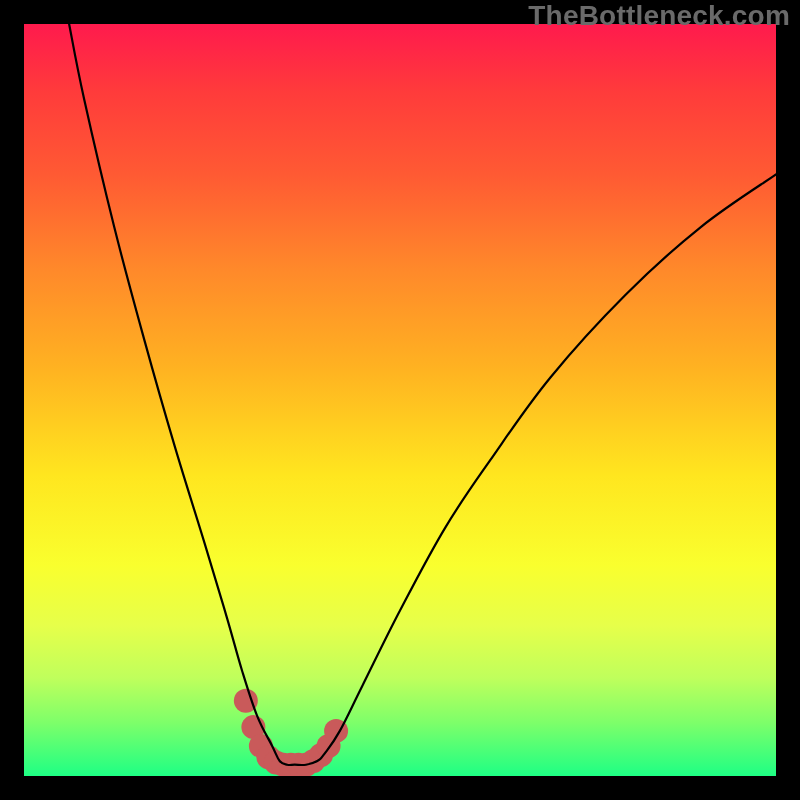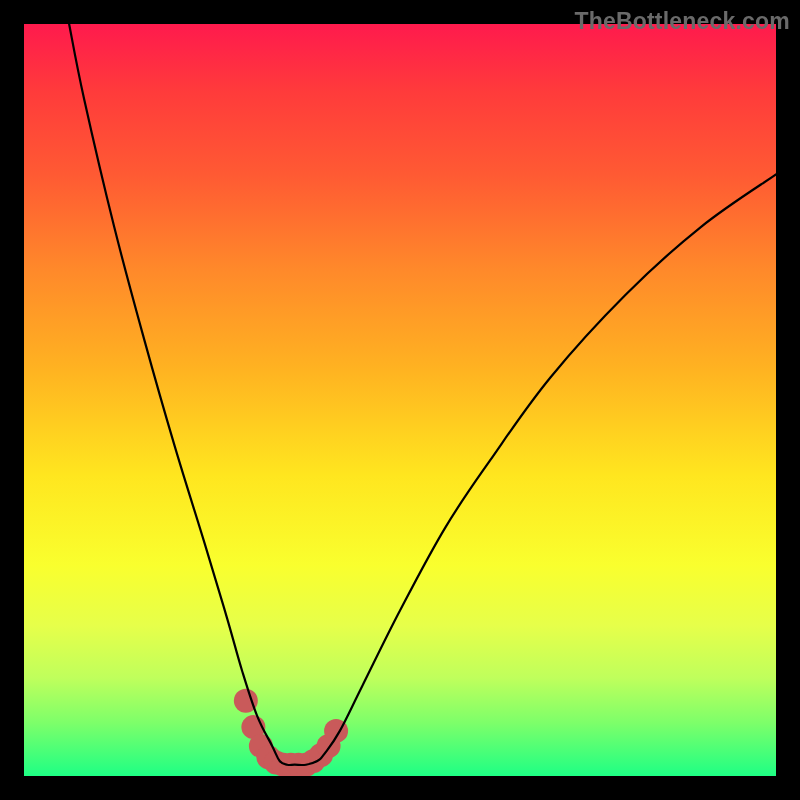--- a/index.html
+++ b/index.html
@@ -25,24 +25,24 @@
       #ffb321 46%,
       #ffe61f 60%,
       #f9ff2e 72%,
       #e6ff4a 80%,
       #bfff5c 87%,
       #7cff6a 93%,
       #1eff84 100%);
   }
   .watermark {
     position: absolute;
-    top: 8px;
+    top: 0;
     right: 10px;
     color: #6a6a6a;
-    font-size: 23px;
+    font-size: 28px;
     font-weight: 600;
     letter-spacing: 0.2px;
     z-index: 5;
     user-select: none;
   }
   svg.plot {
     position: absolute;
     left: 0;
     top: 0;
     width: 752px;

